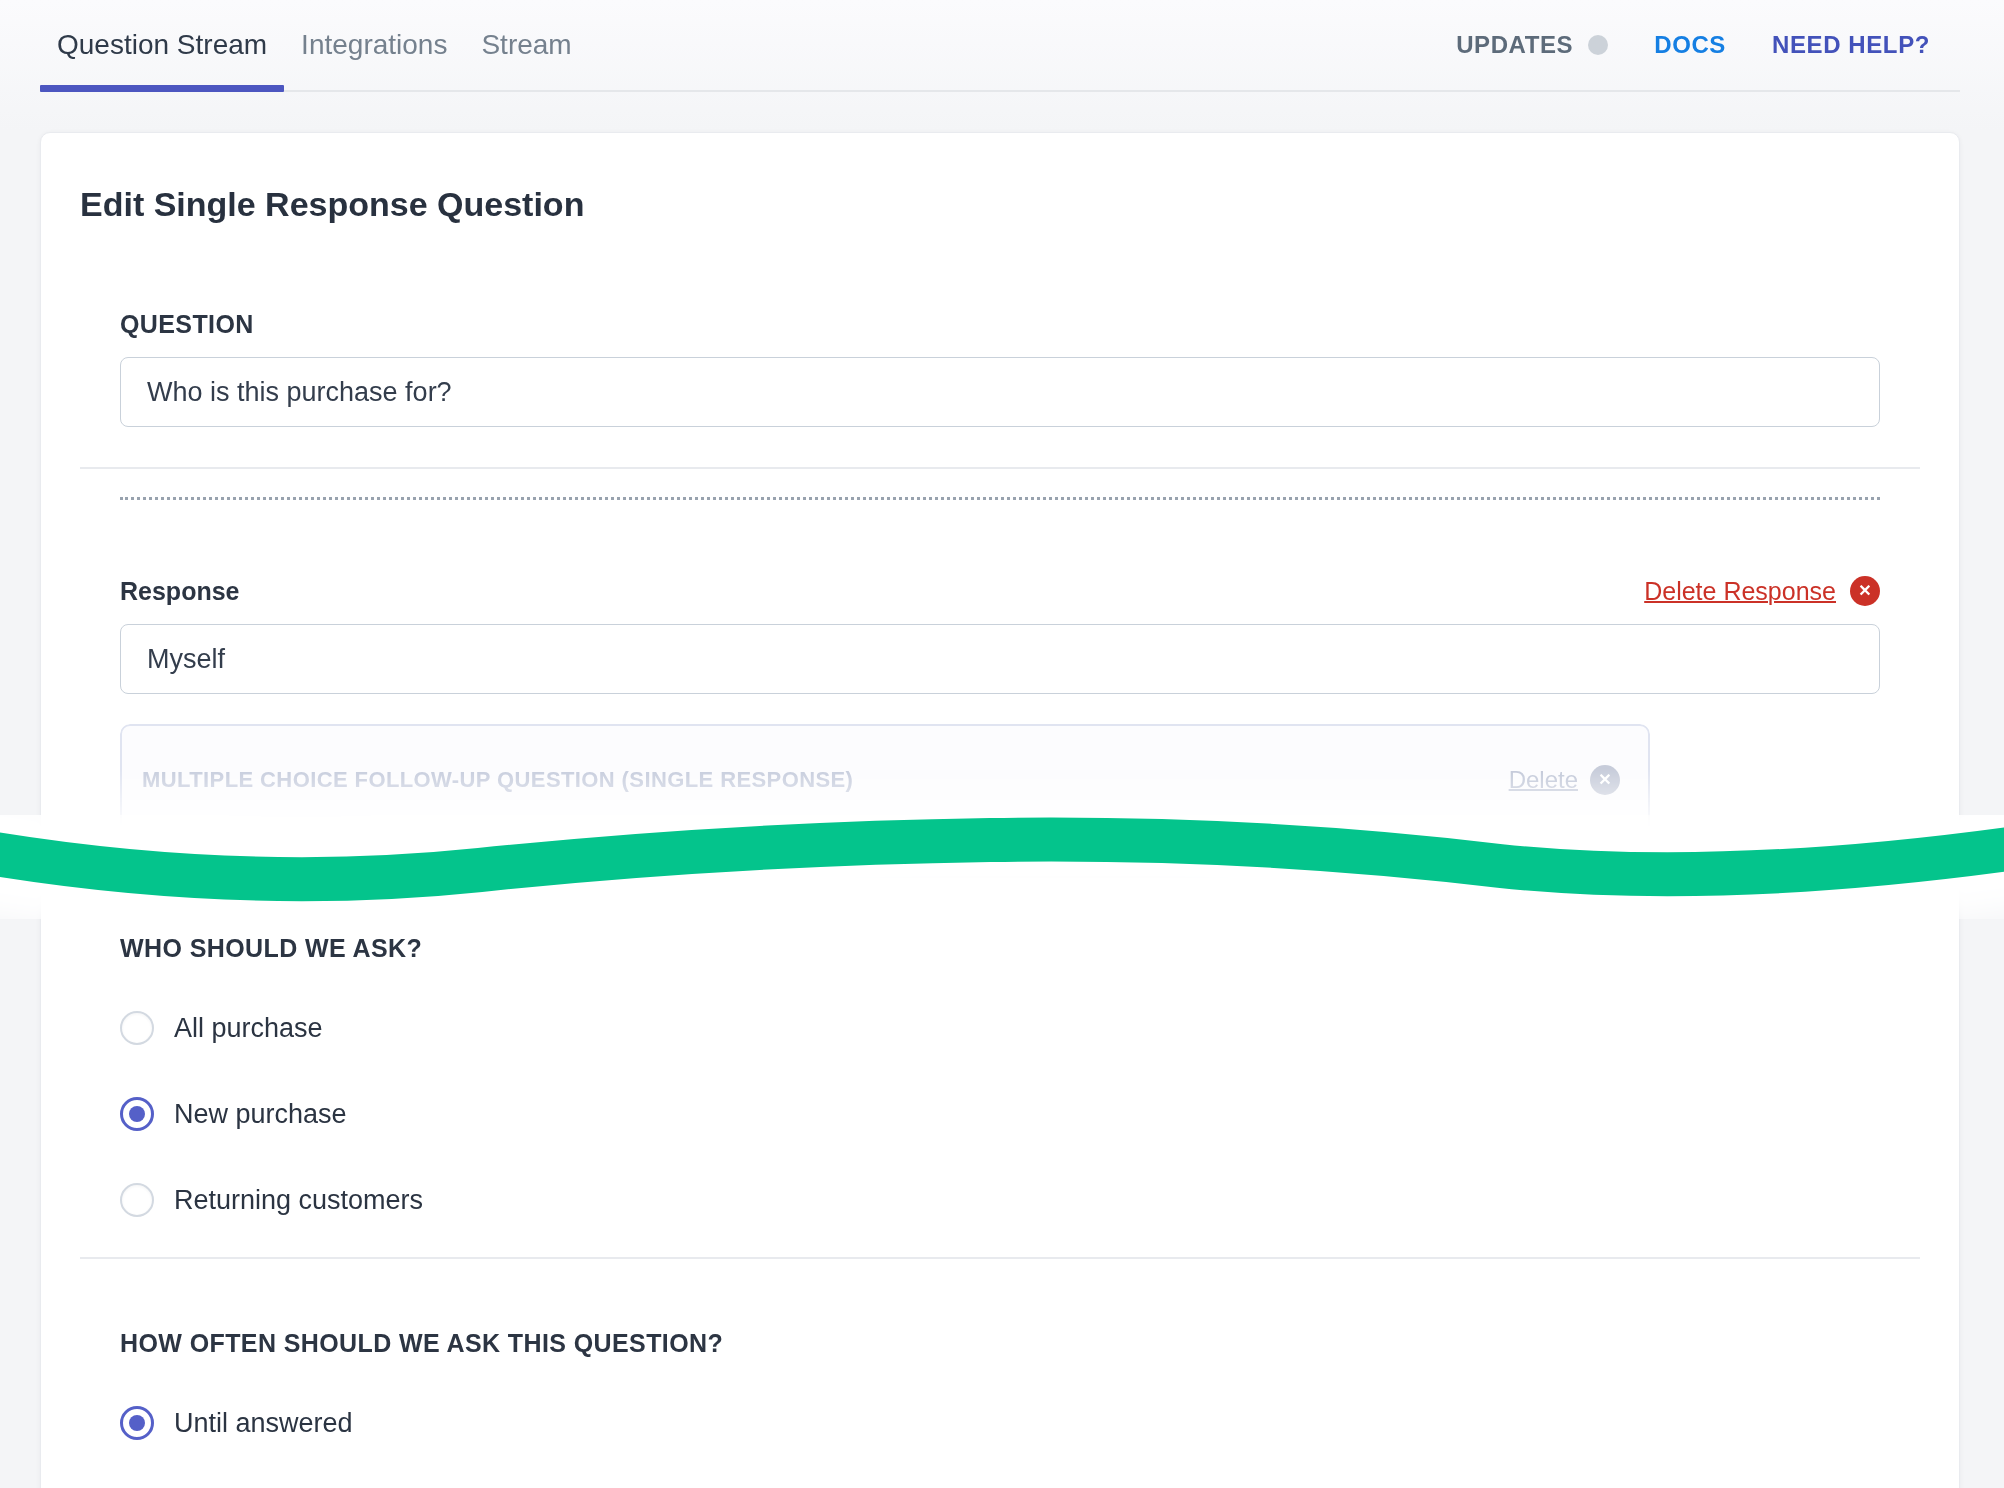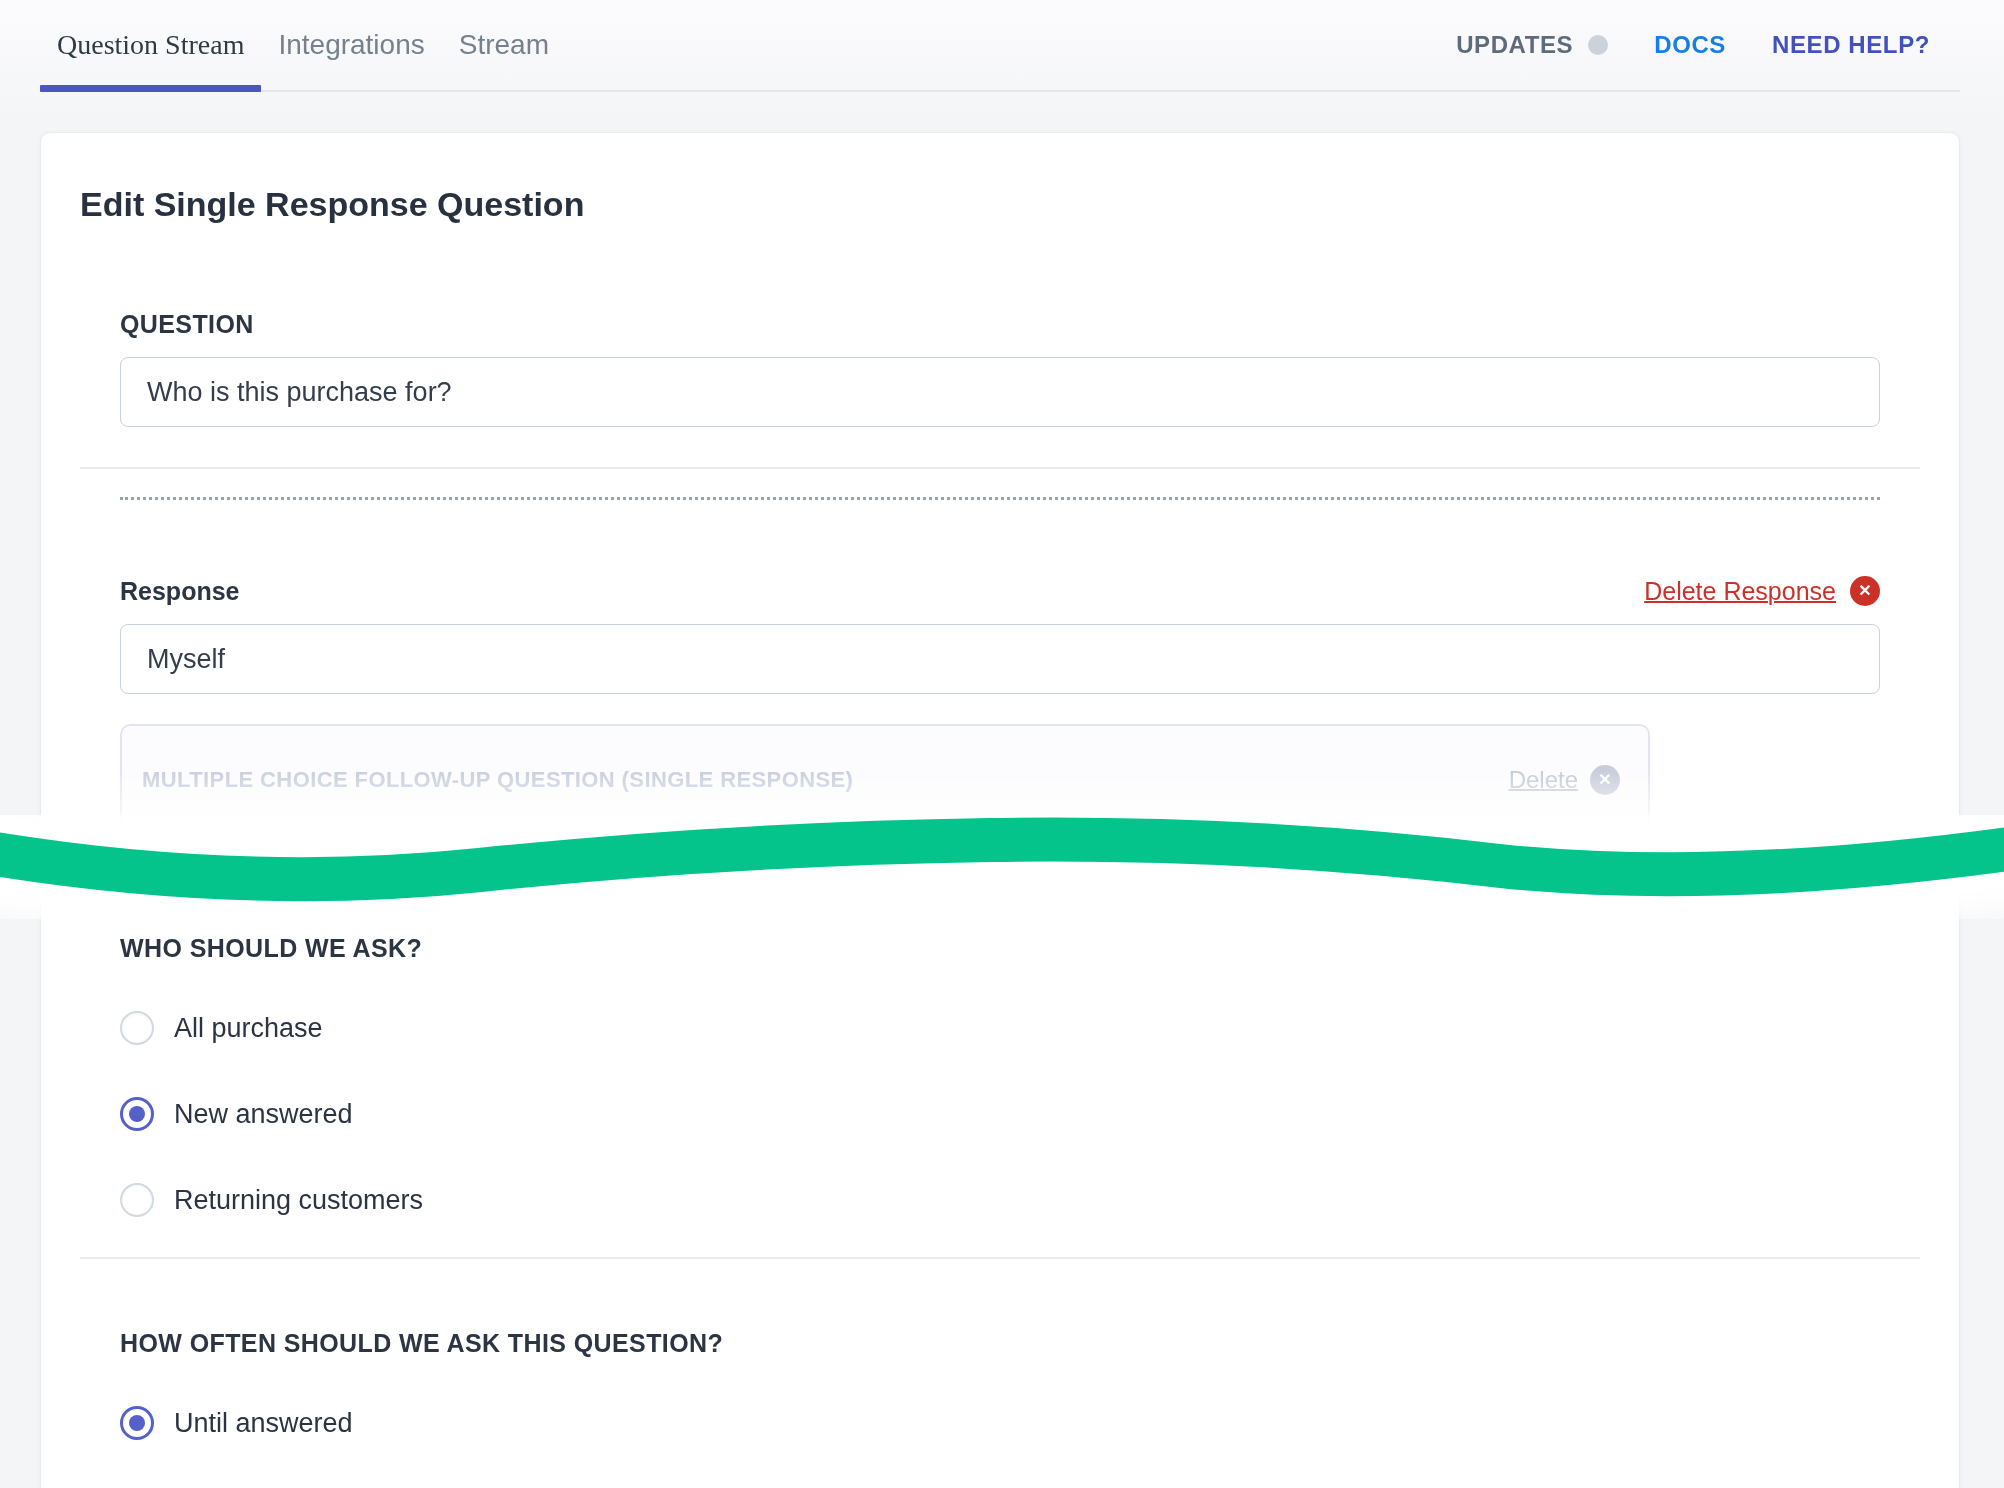--- a/index.html
+++ b/index.html
@@ -17,21 +17,21 @@
     position:absolute; top:0; left:40px; right:44px; height:92px;
     border-bottom:2px solid #e5e7ea;
     display:flex; align-items:center; justify-content:space-between;
     z-index:5;
   }
   .tabs { display:flex; align-items:stretch; height:100%; }
   .tab {
     position:relative; display:flex; align-items:center;
     padding:0 17px; font-size:28px; color:#75818e; cursor:pointer;
   }
-  .tab.active { color:#2f3a49;font-family:Liberation Serif, serif; }
+  .tab.active { color:#2f3a49; }
   .tab.active::after {
     content:""; position:absolute; left:0; right:0; bottom:-2px; height:7px;
     background:#4c56c0; border-radius:1px;
   }
   .nav-right { display:flex; align-items:center; gap:46px; padding-right:30px; }
   .nav-link { font-size:24px; font-weight:bold; letter-spacing:0.6px; cursor:pointer; }
   .updates { color:#5d6b7a; display:flex; align-items:center; gap:15px; }
   .updates-dot { width:20px; height:20px; border-radius:50%; background:#ccd2d9; }
   .docs { color:#157fe3; }
   .need-help { color:#4352ba; }
@@ -178,21 +178,21 @@
 
   <div class="section-inner">
     <div class="field-label who-label">WHO SHOULD WE ASK?</div>
 
     <div class="radio-row first">
       <span class="radio"></span>
       <span>All purchase</span>
     </div>
     <div class="radio-row next">
       <span class="radio selected"></span>
-      <span>New answered</span>
+      <span>New purchase</span>
     </div>
     <div class="radio-row next">
       <span class="radio"></span>
       <span>Returning customers</span>
     </div>
   </div>
 
   <hr class="solid" style="margin-top:40px;">
 
   <div class="section-inner">

